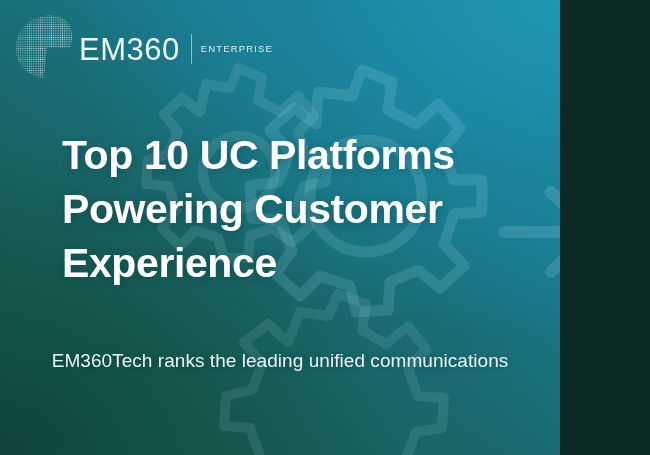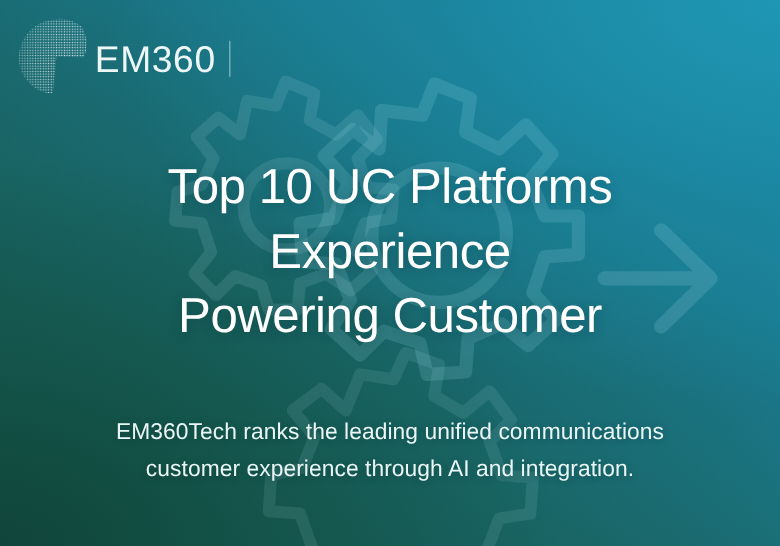--- a/index.html
+++ b/index.html
@@ -6,21 +6,21 @@
     margin: 0;
     padding: 0;
     background: #0d2a26;
   }
   body {
     font-family: "Liberation Sans", sans-serif;
   }
 
   #card {
     position: relative;
-    width: 650px;
+    width: 560px;
     height: 455px;
     overflow: hidden;
     background:
       radial-gradient(140% 120% at 100% 0%, rgba(30,150,180,0.95) 0%, rgba(27,132,158,0.55) 32%, rgba(22,90,105,0.12) 62%, rgba(0,0,0,0) 80%),
       radial-gradient(130% 130% at 0% 100%, rgba(16,69,58,1) 0%, rgba(19,86,75,0.75) 28%, rgba(23,110,110,0.25) 55%, rgba(0,0,0,0) 78%),
       linear-gradient(35deg, #14463b 0%, #1a6465 38%, #1b8197 72%, #1f93b1 100%);
   }
 
   
   #bg-art {
@@ -73,28 +73,27 @@
     font-weight: 400;
     white-space: nowrap;
   }
 
   
   #headline {
     position: absolute;
     left: 0;
     right: 0;
     top: 128px;
-    text-align: center;
     color: #ffffff;
     font-size: 41px;
-    font-weight: 400;
+    font-weight: 700;
     line-height: 54px;
     letter-spacing: -0.4px;
     text-shadow: 0 2px 10px rgba(8,40,45,0.30);
-    padding: 0 42px;
+    padding: 0 62px;
     box-sizing: border-box;
   }
   #headline .hl-line { display: block; white-space: nowrap; }
 
   
   #subtitle {
     position: absolute;
     left: 0;
     right: 0;
     top: 345px;
@@ -195,28 +194,28 @@
 
         <path d="M 34 37 L 8 55 A 30 30 0 0 1 5 26 Z" fill="url(#halftone)"></path>
 
         <path d="M 34 37 L 31 68 A 30 30 0 0 1 8 55 Z" fill="url(#halftone)"></path>
       </g>
     </svg>
     <div id="wordmark">
       <div id="wordmark-main">EM360</div>
       <div id="wordmark-divider"></div>
       <div>
+        <div id="wordmark-sub">ENTERPRISE</div>
       </div>
     </div>
   </div>
 
   <div id="headline">
     <span class="hl-line">Top 10 UC Platforms</span>
+    <span class="hl-line">Powering Customer</span>
     <span class="hl-line">Experience</span>
-    <span class="hl-line">Powering Customer</span>
   </div>
 
   <div id="subtitle">
     <span class="sub-line">EM360Tech ranks the leading unified communications</span>
-    <span class="sub-line">customer experience through AI and integration.</span>
   </div>
 
 </div>
 
 </body></html>

